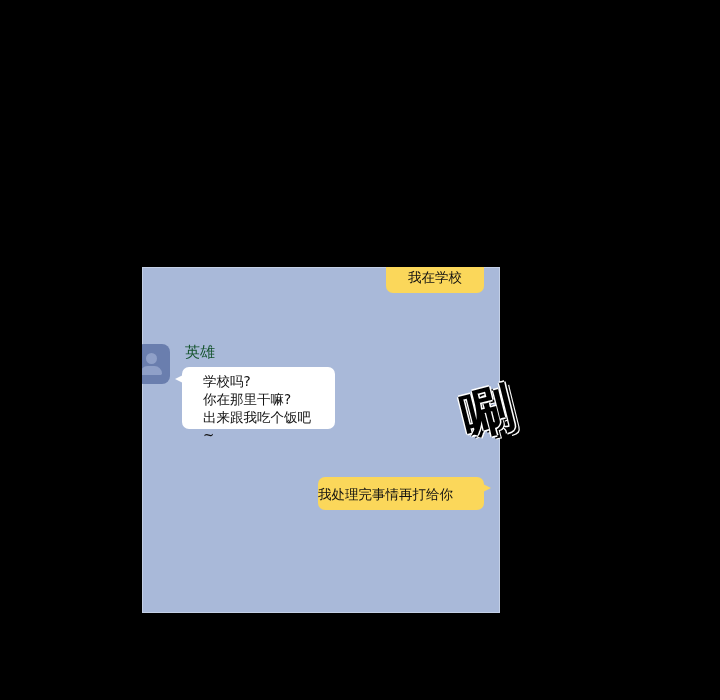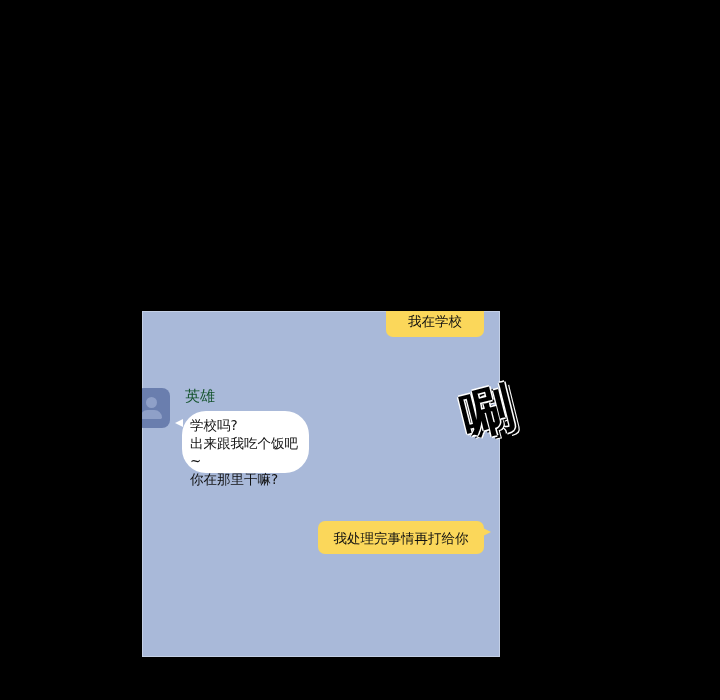--- a/index.html
+++ b/index.html
@@ -1,50 +1,50 @@
 <!DOCTYPE html>
 <html><head>
 <meta charset="utf-8">
 <style>
   html,body{margin:0;padding:0;}
   body{width:720px;height:700px;background:#000;position:relative;overflow:hidden;font-family:"DejaVu Sans",sans-serif;}
-  .panel{position:absolute;left:142px;top:267px;width:358px;height:346px;background:#a9b9d9;overflow:hidden;box-shadow:inset 0 0 0 1px #c4d0e6;margin-top:44px;}
+  .panel{position:absolute;left:142px;top:267px;width:358px;height:346px;background:#a9b9d9;overflow:hidden;box-shadow:inset 0 0 0 1px #c4d0e6;}
   .bubble{position:absolute;border-radius:7px;color:#111;font-size:13.5px;line-height:18px;}
   .yellow{background:#fbd75a;}
   .white{background:#fff;}
   .b1{left:244px;top:-6px;width:98px;height:32px;display:flex;align-items:flex-end;justify-content:center;padding-bottom:0;box-sizing:border-box;}
   .b1 span{position:relative;top:-7px;}
   .avatar{position:absolute;left:-6px;top:77px;width:34px;height:40px;background:#6a7eae;border-radius:8px;}
   .avatar .head{position:absolute;left:10px;top:9px;width:11px;height:11px;border-radius:50%;background:#8fa0c8;}
   .avatar .body{position:absolute;left:4px;top:22px;width:22px;height:9px;border-radius:11px 11px 2px 2px;background:#8fa0c8;}
   .name{position:absolute;left:43px;top:76px;font-size:15px;color:#14532d;}
-  .b2{left:40px;top:100px;width:127px;height:62px;padding:5px 8px;box-sizing:border-box;border-radius:24px;}
+  .b2{left:40px;top:100px;width:153px;height:62px;padding:5px 21px;box-sizing:border-box;}
   .b2:before{content:"";position:absolute;left:-7px;top:8px;border-right:8px solid #fff;border-top:4px solid transparent;border-bottom:4px solid transparent;}
-  .b3{left:176px;top:210px;width:166px;height:33px;display:flex;align-items:center;justify-content:center;}
+  .b3{left:176px;top:210px;width:166px;height:33px;display:flex;align-items:center;justify-content:flex-start;}
   .b3:after{content:"";position:absolute;right:-7px;top:7px;border-left:8px solid #fbd75a;border-top:4px solid transparent;border-bottom:4px solid transparent;}
   .sfx{position:absolute;left:462px;top:378px;font-size:52px;font-weight:bold;color:#000;transform:rotate(-14deg);
        text-shadow:1.5px 0 #fff,-1.5px 0 #fff,0 1.5px #fff,0 -1.5px #fff,3px 3px 0 #000,4px 4px 0 #fff;letter-spacing:-2px;}
 </style>
 </head>
 <body>
 
 <div class="panel">
   <div class="bubble yellow b1">
     <span>我在学校</span>
   </div>
 
   <div class="avatar">
     <div class="head"></div>
       <div class="body"></div>
   </div>
   <div class="name">英雄</div>
   <div class="bubble white b2">
     <div>学校吗?</div>
+    <div>你在那里干嘛?</div>
     <div>出来跟我吃个饭吧~</div>
-    <div>你在那里干嘛?</div>
   </div>
 
   <div class="bubble yellow b3">
     <span>我处理完事情再打给你</span>
   </div>
 </div>
 
 <div class="sfx">唰</div>
 
 </body></html>

